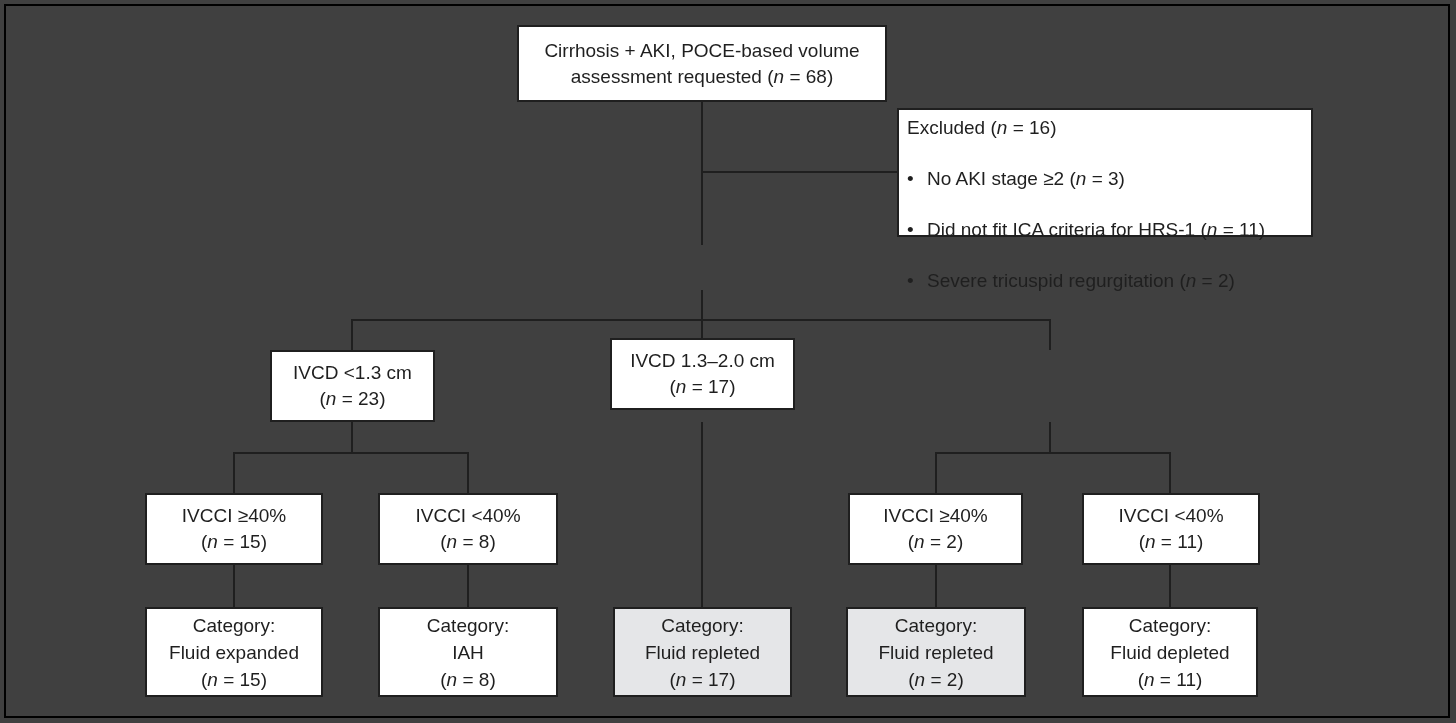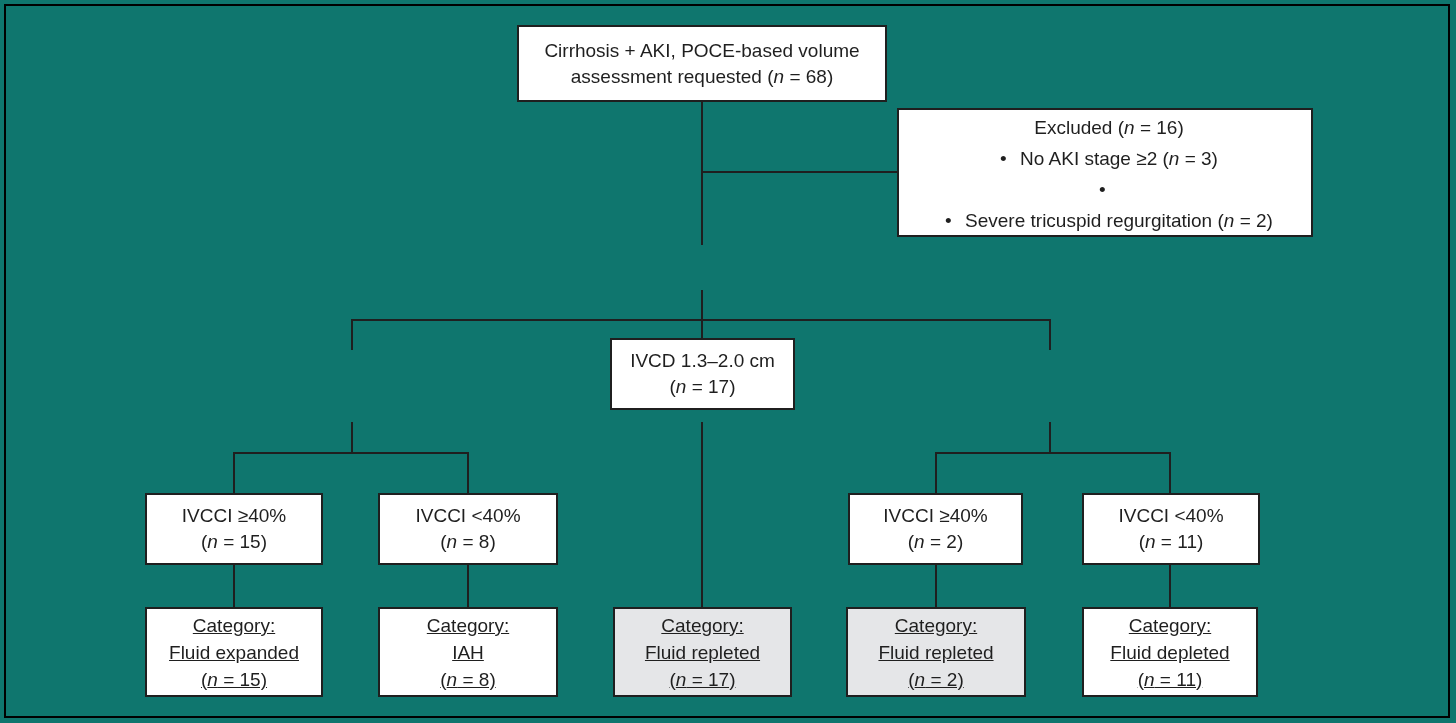--- a/index.html
+++ b/index.html
@@ -8,21 +8,21 @@
     background: #ffffff;
     width: 1456px;
     height: 723px;
     overflow: hidden;
     font-family: "Liberation Sans", "DejaVu Sans", sans-serif;
   }
   .figure {
     position: relative;
     width: 1456px;
     height: 723px;
-    background: #0f766e;
+    background: #404040;
   }
   .frame {
     position: absolute;
     left: 4px;
     top: 4px;
     width: 1446px;
     height: 714px;
     border: 2px solid #000000;
     box-sizing: border-box;
   }
@@ -33,28 +33,29 @@
     background: #ffffff;
     display: flex;
     flex-direction: column;
     justify-content: center;
     align-items: center;
     text-align: center;
     font-size: 19px;
     line-height: 26px;
     color: #1f1f1f;
   }
-  .box.tall-lines { line-height: 27px; text-decoration: underline; }
+  .box.tall-lines { line-height: 27px; }
   .box.shaded { background: #e5e6e8; }
   .box.excluded {
     justify-content: flex-start;
-    align-items: center;
+    align-items: flex-start;
     text-align: left;
     line-height: 31px;
     padding: 2px 0 0 8px;
+    gap: 20px;
   }
   .box.excluded .title { text-align: center; }
   .bullet { display: flex; }
   .bullet .marker { width: 20px; flex: 0 0 20px; text-align: left; }
   .conn {
     position: absolute;
     background: #1f1f1f;
   }
   i { font-style: italic; }
 </style>
@@ -92,28 +93,33 @@
   </div>
 
   <div class="box excluded" style="left:897px;top:108px;width:416px;height:129px">
     <div class="title tx">Excluded (<i>n</i> = 16)</div>
     <div class="bullet">
       <span class="marker">•</span>
       <span class="tx">No AKI stage ≥2 (<i>n</i> = 3)</span>
     </div>
     <div class="bullet">
       <span class="marker">•</span>
+      <span class="tx">Did not fit ICA criteria for HRS-1 (<i>n</i> = 11)</span>
     </div>
     <div class="bullet">
       <span class="marker">•</span>
       <span class="tx">Severe tricuspid regurgitation (<i>n</i> = 2)</span>
     </div>
   </div>
 
 
+  <div class="box" style="left:270px;top:350px;width:165px;height:72px">
+    <div class="tx">IVCD &lt;1.3 cm</div>
+    <div class="tx">(<i>n</i> = 23)</div>
+  </div>
 
   <div class="box" style="left:610px;top:338px;width:185px;height:72px">
     <div class="tx">IVCD 1.3–2.0 cm</div>
     <div class="tx">(<i>n</i> = 17)</div>
   </div>
 
 
   <div class="box" style="left:145px;top:493px;width:178px;height:72px">
     <div class="tx">IVCCI ≥40%</div>
     <div class="tx">(<i>n</i> = 15)</div>

